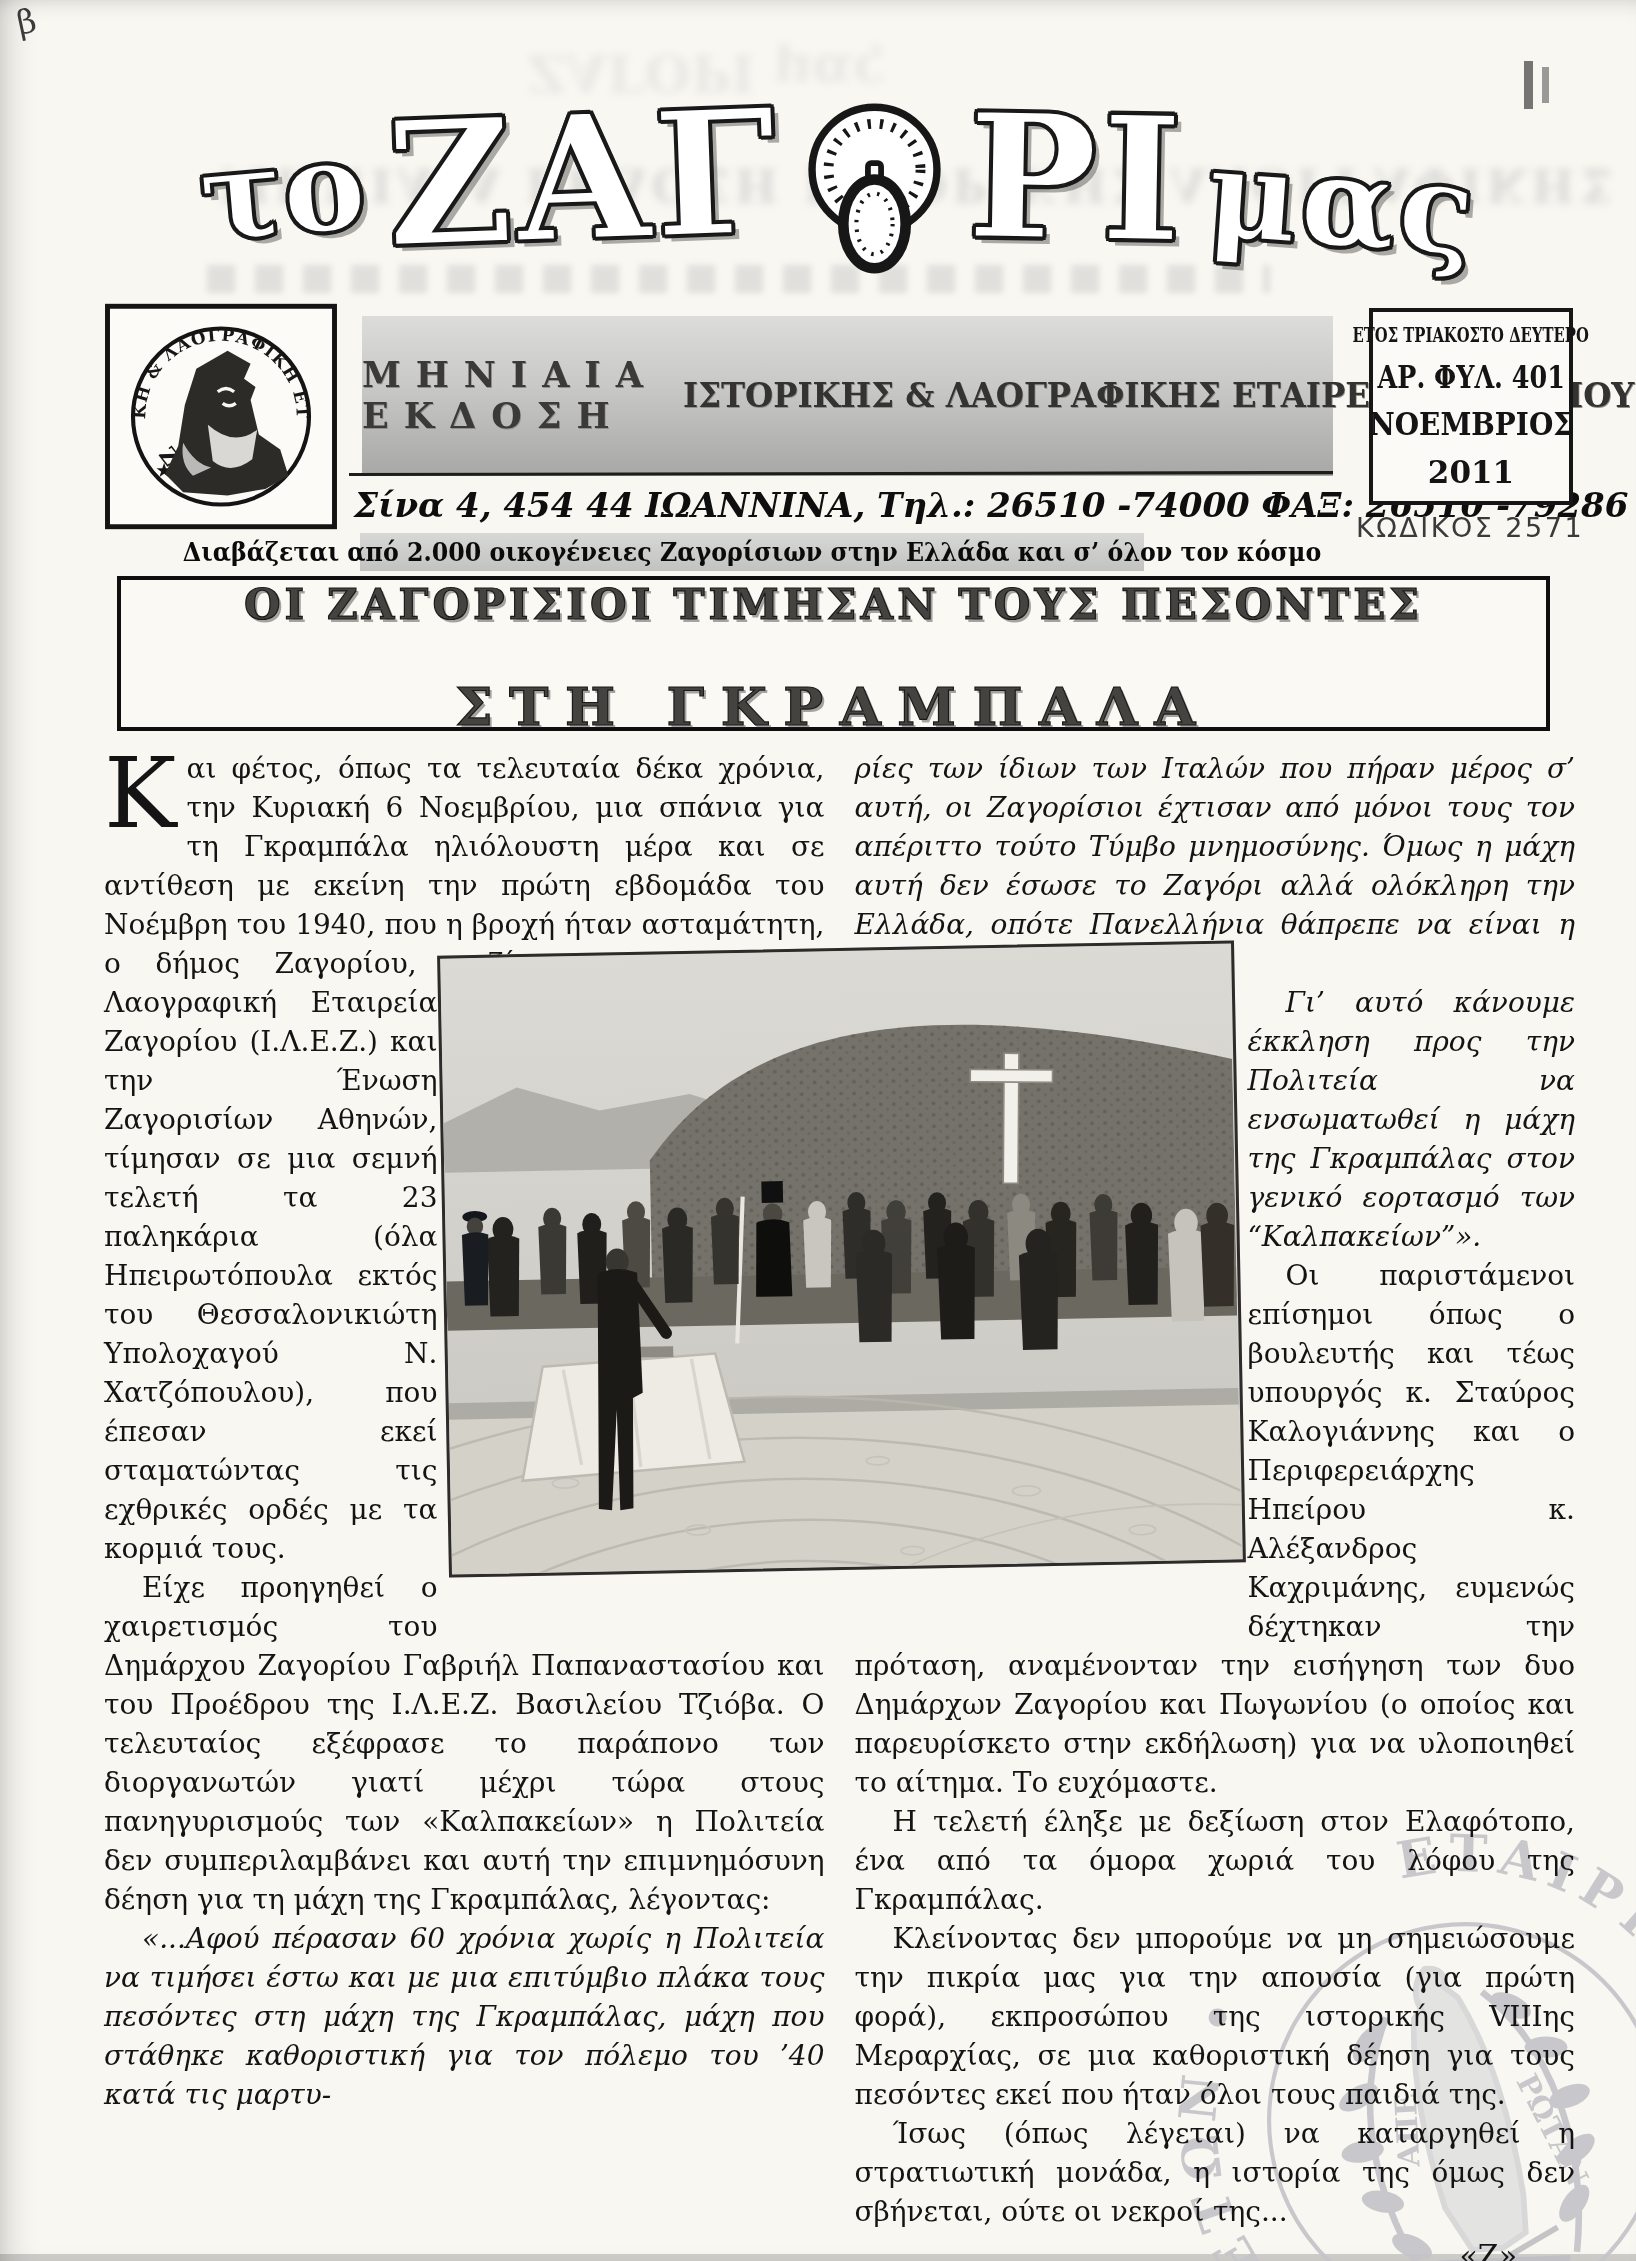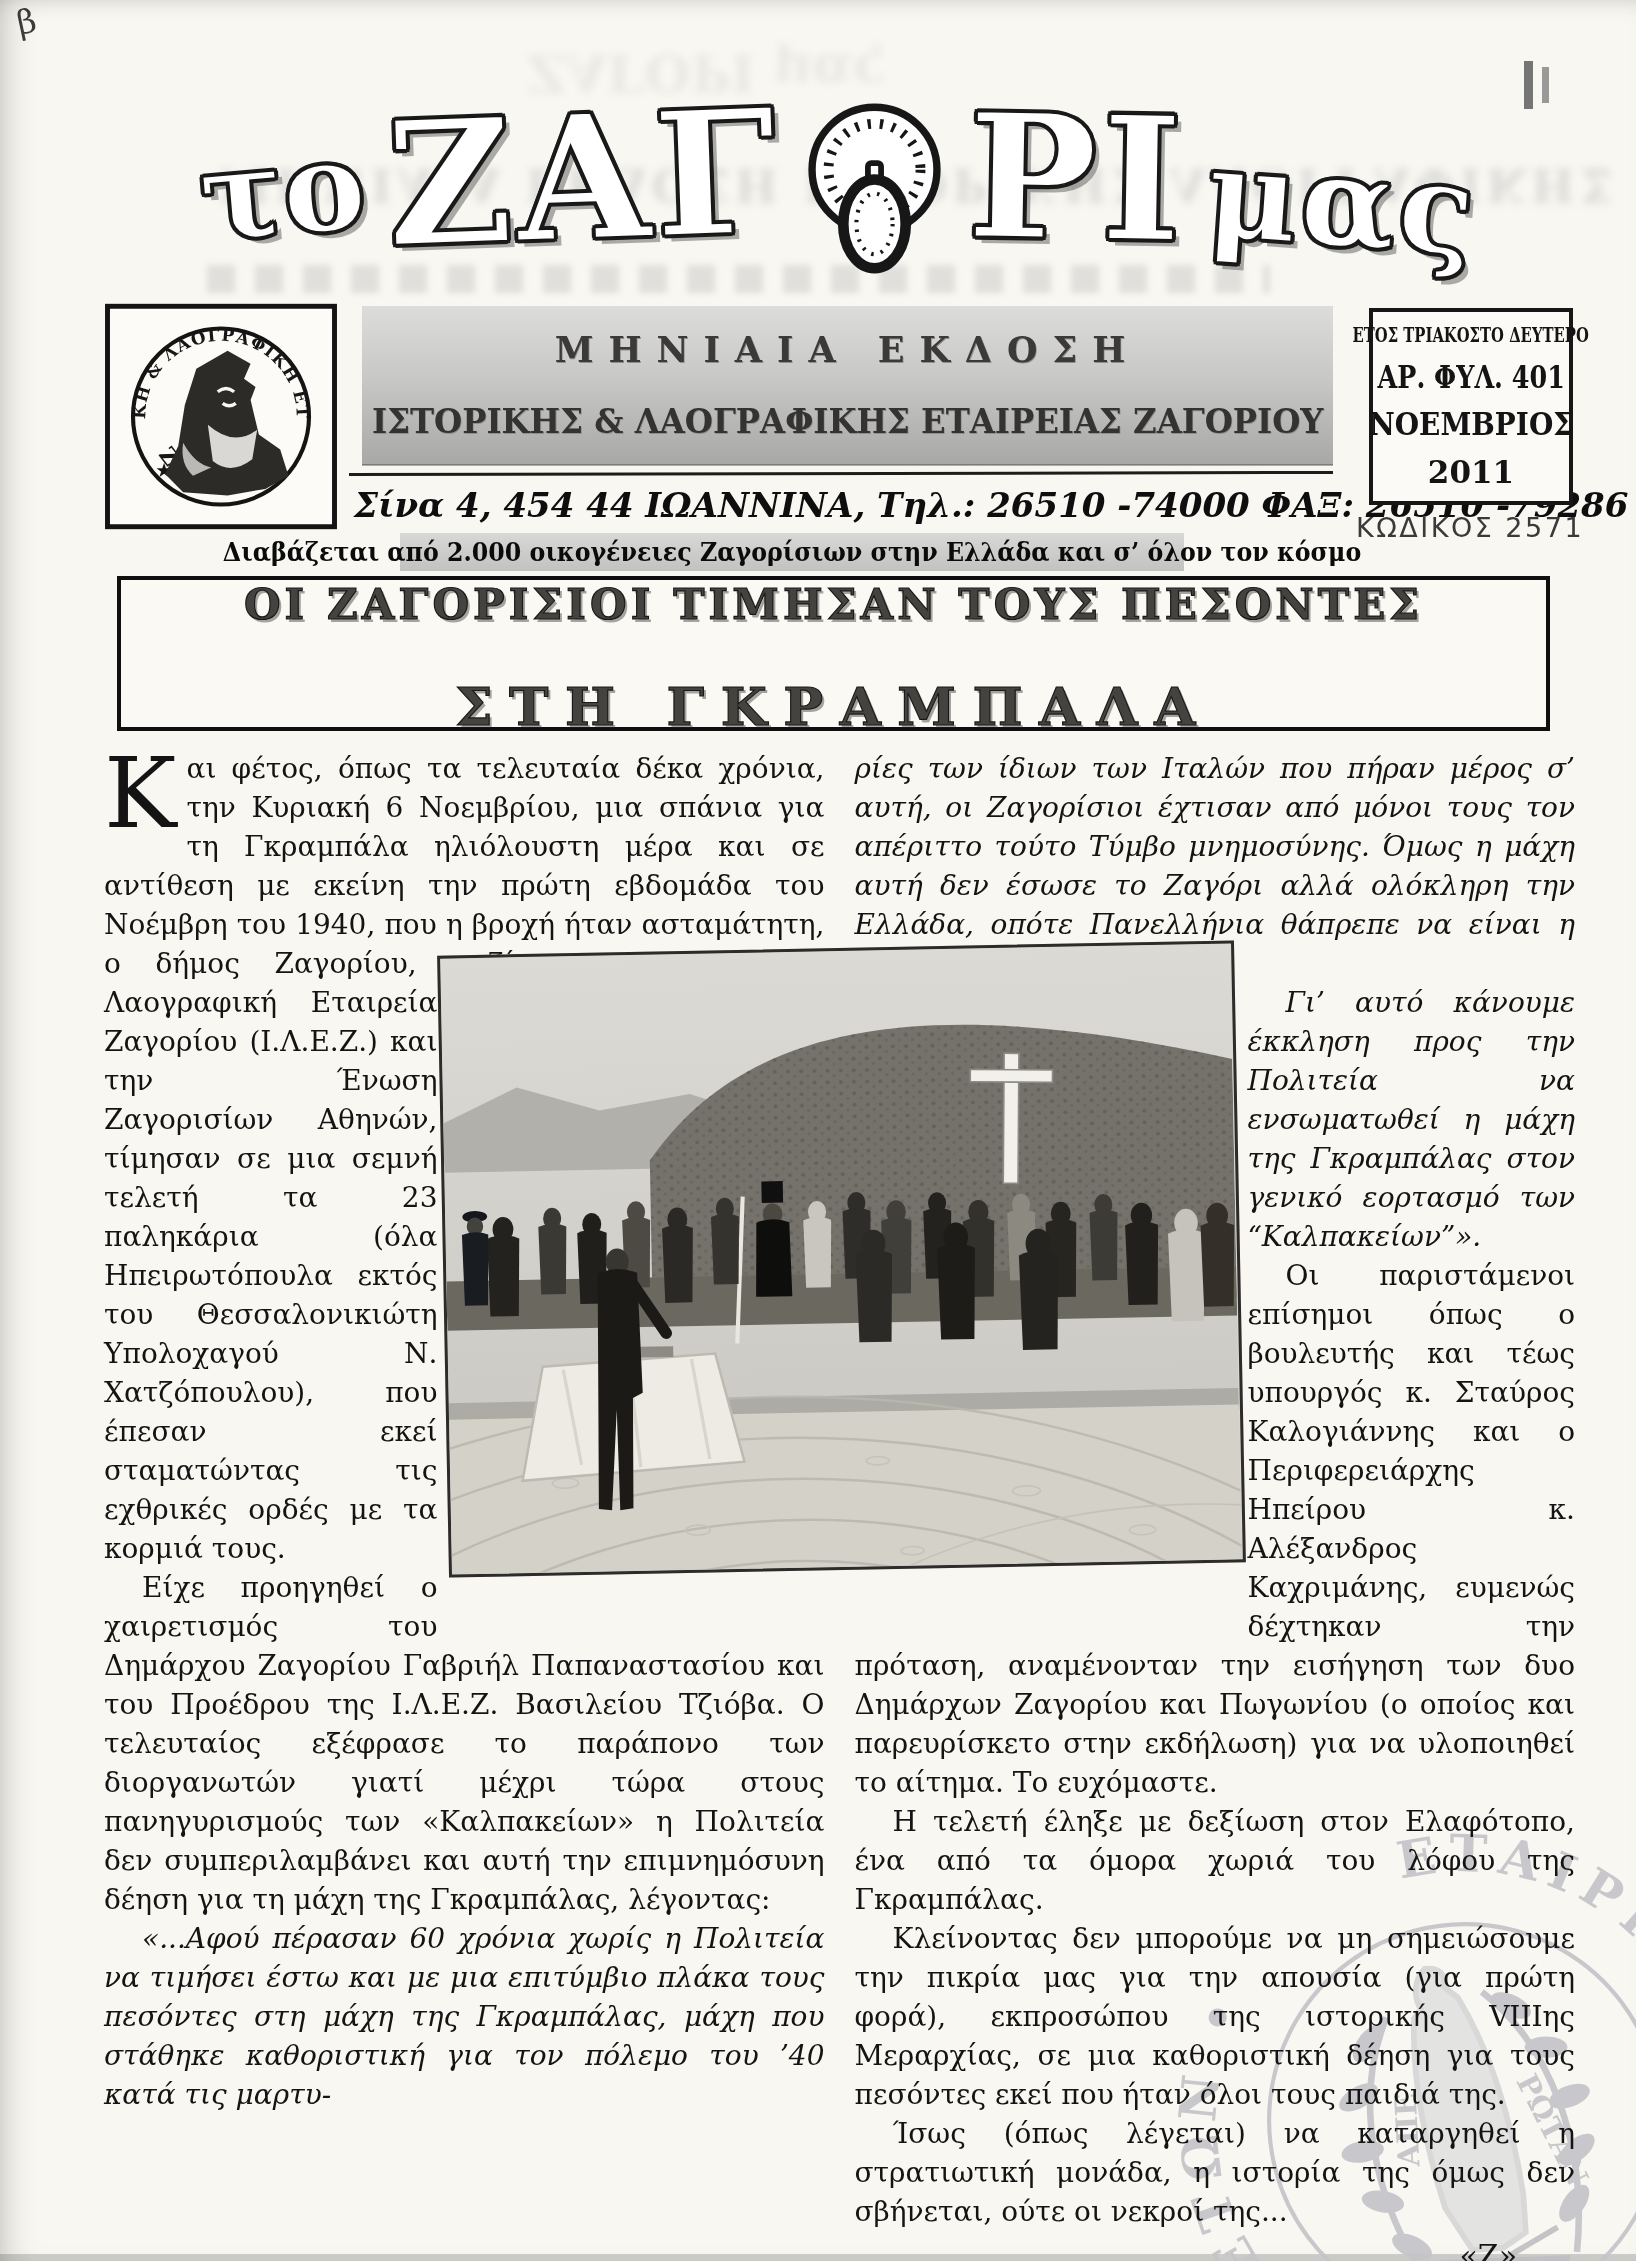--- a/index.html
+++ b/index.html
@@ -26,34 +26,34 @@
                     0 -3.3px 0 #1b1b1b,0 3.3px 0 #1b1b1b,-3.3px 0 0 #1b1b1b,3.3px 0 0 #1b1b1b,
                     6.6px 6.6px 0 rgba(92,92,88,.5);
         -webkit-text-stroke:1.6px #161616;}
   .m-to  {font-size:123px;margin-top:38px;transform:rotate(-5deg);}
   .m-zag {font-size:171px;letter-spacing:5px;transform:rotate(-2deg);}
   .m-ri  {font-size:171px;letter-spacing:5px;transform:rotate(1deg);}
   .m-mas {font-size:123px;margin-top:49px;transform:rotate(4deg);letter-spacing:3.3px;}
   .ring-wrap{margin-top:6.6px;}
   
   .seal{position:absolute;left:104px;top:303px;width:234px;height:227px;}
-  .banner-box{position:absolute;left:362px;top:306px;width:971px;height:158px;
+  .banner-box{position:absolute;left:362px;top:316px;width:971px;height:158px;
               background:linear-gradient(180deg,#dcdcda 0%,#c8c8c6 45%,#a8a8a6 100%);
-              box-shadow:0 1.6px 0 #7c7c7a;display:flex;flex-direction:column;justify-content:space-around;
+              box-shadow:0 1.6px 0 #7c7c7a;display:flex;flex-direction:row;justify-content:space-around;
               align-items:center;padding:8.2px 0;box-sizing:border-box;}
   .banner-l1{font-size:35px;font-weight:bold;letter-spacing:15px;color:#3b3a38;
              text-shadow:0.8px 0.8px 0 #8f8f8d;}
   .banner-l2{font-size:34px;font-weight:bold;letter-spacing:0;color:#343331;transform:scaleX(.95);
              text-shadow:0.8px 0.8px 0 #8f8f8d;white-space:nowrap;}
   .banner-rule{position:absolute;left:349px;top:472px;width:984px;height:3.3px;background:#1d1d1b;
                transform:rotate(-.12deg);}
   .address{position:absolute;left:354px;top:485px;width:981px;text-align:center;font-size:34px;
            font-weight:bold;font-style:italic;white-space:nowrap;color:#0e0e0e;}
   .circ{position:absolute;left:360px;top:533px;width:784px;height:38px;
-        background:linear-gradient(180deg,#d8d8d6,#c2c2c0);display:flex;align-items:center;justify-content:center;margin-left:40px;}
+        background:linear-gradient(180deg,#d8d8d6,#c2c2c0);display:flex;align-items:center;justify-content:center;}
   .circ span{font-size:25.5px;font-weight:bold;color:#0b0b0b;transform:scaleX(.93);white-space:nowrap;}
   .issue-box{position:absolute;left:1369px;top:308px;width:204px;height:197px;border:4.1px solid #161616;
              background:#fbfaf6;box-sizing:border-box;display:flex;flex-direction:column;
              justify-content:space-around;align-items:center;padding:5px 7px;}
   .ib-era{font-size:20px;font-weight:bold;transform:scaleX(.74);white-space:nowrap;}
   .ib-num{font-size:31px;font-weight:bold;transform:scaleX(.82);white-space:nowrap;}
   .ib-mon{font-size:31px;font-weight:bold;transform:scaleX(.9);white-space:nowrap;}
   .ib-yr {font-size:31px;font-weight:bold;}
   .code{position:absolute;left:1356px;top:512px;width:227px;text-align:center;font-size:27px;
         font-family:"DejaVu Sans",sans-serif;color:#3a3a3a;letter-spacing:2.5px;white-space:nowrap;}

